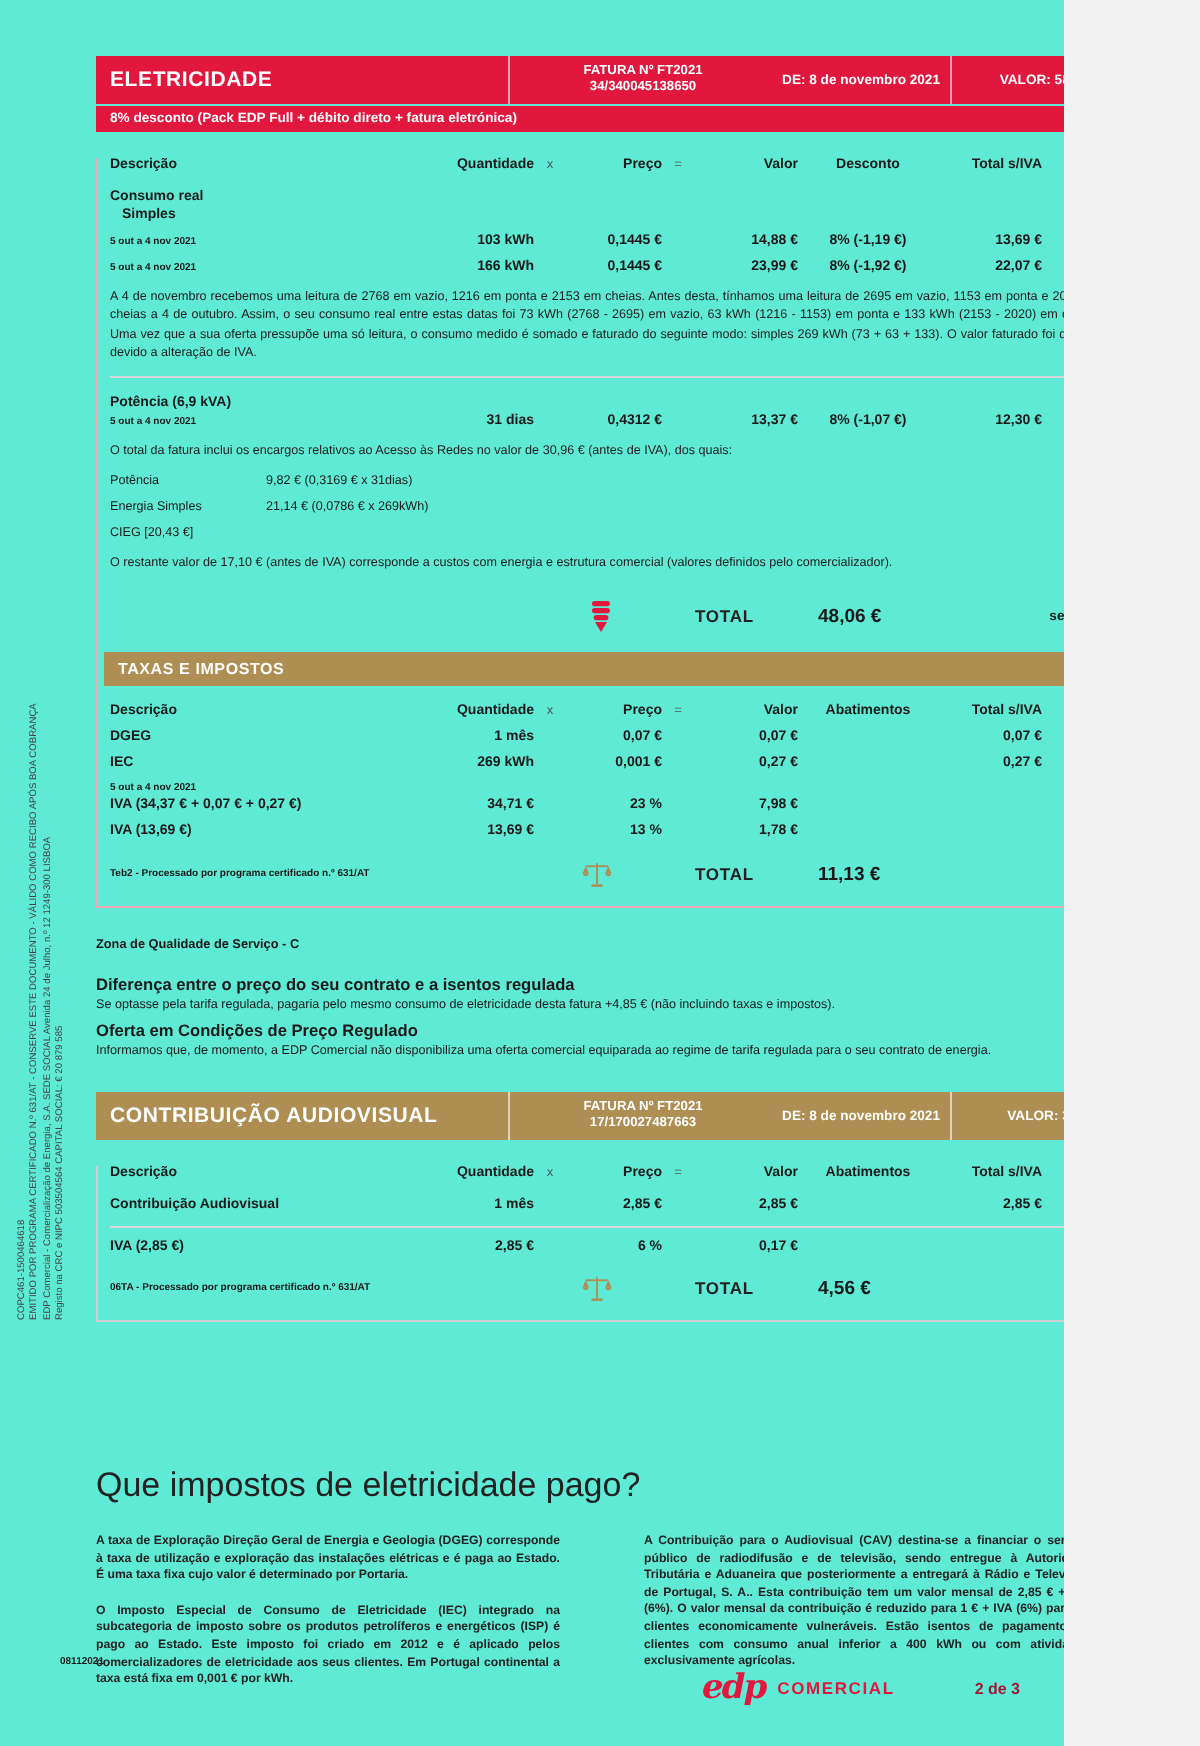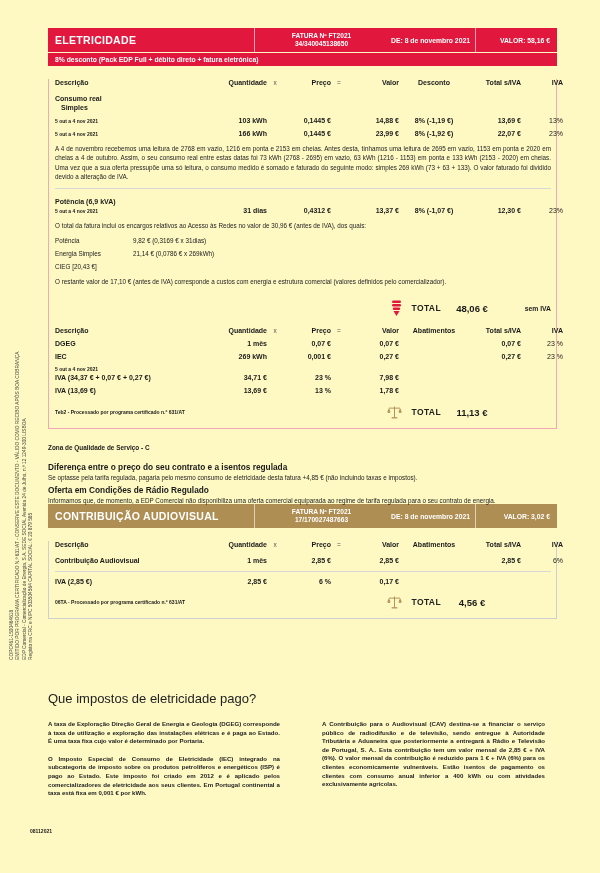--- a/index.html
+++ b/index.html
@@ -1,16 +1,16 @@
 <!DOCTYPE html>
 <html><head>
 <meta charset="utf-8">
 <style>
   html,body{margin:0;padding:0;background:#f2f2f2;}
-  .page{position:relative;width:600px;height:873px;background:#fef9c3;overflow:hidden;
+  .page{position:relative;width:532px;height:873px;background:#5eead4;overflow:hidden;
         font-family:"Liberation Sans", sans-serif;color:#1a1a1a;}
   .content{position:absolute;left:48px;top:28px;width:509px;}
 
   
   .bar{display:flex;align-items:stretch;height:24px;color:#fff;}
   .bar.red{background:#e2173d;}
   .bar.gold{background:#ae8e52;}
   .bar-title{width:199px;display:flex;align-items:center;padding-left:7px;
              font-size:10.5px;font-weight:bold;letter-spacing:.3px;}
   .bar-mid{width:220px;display:flex;border-left:1px solid rgba(255,255,255,.6);
@@ -42,37 +42,37 @@
   .period{font-size:5px;font-weight:bold;}
   .rowpad{margin-top:6px;}
   .group-title{font-size:7px;font-weight:bold;margin-top:9px;}
   .group-sub{font-size:7px;font-weight:bold;margin-top:2px;padding-left:6px;}
   .note{font-size:6.3px;line-height:9.3px;color:#222;margin-top:7px;text-align:justify;}
   .divider{border:none;border-top:1px solid #d8d8d8;margin:7px 0 0 0;}
   .bk-row{display:flex;font-size:6.3px;margin-top:6px;}
   .bk-label{width:78px;}
 
   
-  .total-row{display:flex;align-items:center;justify-content:flex-end;margin-top:12px;height:20px;}
+  .total-row{display:flex;align-items:center;justify-content:flex-end;margin-top:12px;height:20px;gap:32px;}
   .total-label{font-size:8.5px;font-weight:bold;letter-spacing:.4px;margin-left:9px;color:#222;}
-  .total-value{width:62px;text-align:center;font-size:9.5px;font-weight:bold;}
+  .total-value{width:62px;text-align:left;font-size:9.5px;font-weight:bold;}
   .total-suffix{width:48px;text-align:right;font-size:6.8px;font-weight:bold;}
 
   
   .gold-inner{background:#ae8e52;color:#fff;font-size:8px;font-weight:bold;
               letter-spacing:.3px;padding:4px 0 4px 7px;margin:8px -2px 0 -3px;}
 
   
   .quality{font-size:6.4px;font-weight:bold;margin-top:15px;}
   .t-title{font-size:8.3px;font-weight:bold;margin-top:11px;}
   .t-text{font-size:6.3px;margin-top:2px;}
 
   
   .explain{margin-top:72px;}
-  .explain-title{font-size:13px;color:#222;}
+  .explain-title{font-size:17px;color:#222;}
   .explain-cols{display:flex;gap:42px;margin-top:14px;}
   .explain-col1{width:232px;}
   .explain-col2{width:223px;}
   .explain p{font-size:6.1px;font-weight:600;line-height:8.6px;text-align:justify;
              margin:0 0 9px 0;color:#222;}
 
   
   .side-text{position:absolute;left:9px;top:660px;width:332px;
              transform:rotate(-90deg);transform-origin:0 0;
              font-size:4.8px;line-height:6.4px;color:#444;white-space:nowrap;}
@@ -197,20 +197,21 @@
                 <rect x="1.8" y="7.5" width="7.4" height="2.6" rx="1.3"></rect>
                 <polygon points="2.5,11 8.5,11 5.5,16"></polygon>
               </g>
             </svg>
           </span>
           <span class="total-label">TOTAL</span>
           <span class="total-value">48,06 €</span>
           <span class="total-suffix">sem IVA</span>
         </div>
 
+        <div class="gold-inner">TAXAS E IMPOSTOS</div>
 
         <div class="trow th" style="margin-top:9px;">
           <div class="cd">Descrição</div>
           <div class="cq">Quantidade</div>
           <div class="cx">x</div>
           <div class="cp">Preço</div>
           <div class="ce">=</div>
           <div class="cv">Valor</div>
           <div class="cdis">Abatimentos</div>
           <div class="ct">Total s/IVA</div>
@@ -287,25 +288,25 @@
           <span class="total-suffix"></span>
         </div>
       </div>
     </section>
 
     <div class="quality">Zona de Qualidade de Serviço - C</div>
 
     <div>
       <div class="t-title">Diferença entre o preço do seu contrato e a isentos regulada</div>
       <div class="t-text">Se optasse pela tarifa regulada, pagaria pelo mesmo consumo de eletricidade desta fatura +4,85 € (não incluindo taxas e impostos).</div>
-      <div class="t-title" style="margin-top:4px;">Oferta em Condições de Rádio Regulado</div>
+      <div class="t-title" style="margin-top:4px;">Oferta em Condições de Preço Regulado</div>
       <div class="t-text">Informamos que, de momento, a EDP Comercial não disponibiliza uma oferta comercial equiparada ao regime de tarifa regulada para o seu contrato de energia.</div>
     </div>
 
-    <section style="">
+    <section style="margin-top:17px;">
       <div class="bar gold">
         <div class="bar-title">CONTRIBUIÇÃO AUDIOVISUAL</div>
         <div class="bar-mid">
           <div class="bar-invoice">
             <div>FATURA Nº FT2021</div>
             <div>17/170027487663</div>
           </div>
           <div class="bar-date">DE: 8 de novembro 2021</div>
         </div>
         <div class="bar-value">VALOR: 3,02 €</div>
@@ -383,14 +384,19 @@
         </div>
         <div class="explain-col2">
           <p>A Contribuição para o Audiovisual (CAV) destina-se a financiar o serviço público de radiodifusão e de televisão, sendo entregue à Autoridade Tributária e Aduaneira que posteriormente a entregará à Rádio e Televisão de Portugal, S. A.. Esta contribuição tem um valor mensal de 2,85 € + IVA (6%). O valor mensal da contribuição é reduzido para 1 € + IVA (6%) para os clientes economicamente vulneráveis. Estão isentos de pagamento os clientes com consumo anual inferior a 400 kWh ou com atividades exclusivamente agrícolas.</p>
         </div>
       </div>
     </div>
 
   </div>
 
   <div class="print-code">08112021</div>
+  <div class="footer-right">
+    <span class="edp-logo">edp</span>
+    <span class="edp-suffix">COMERCIAL</span>
+    <span class="page-num">2 de 3</span>
+  </div>
 
 </div>
 
 </body></html>

